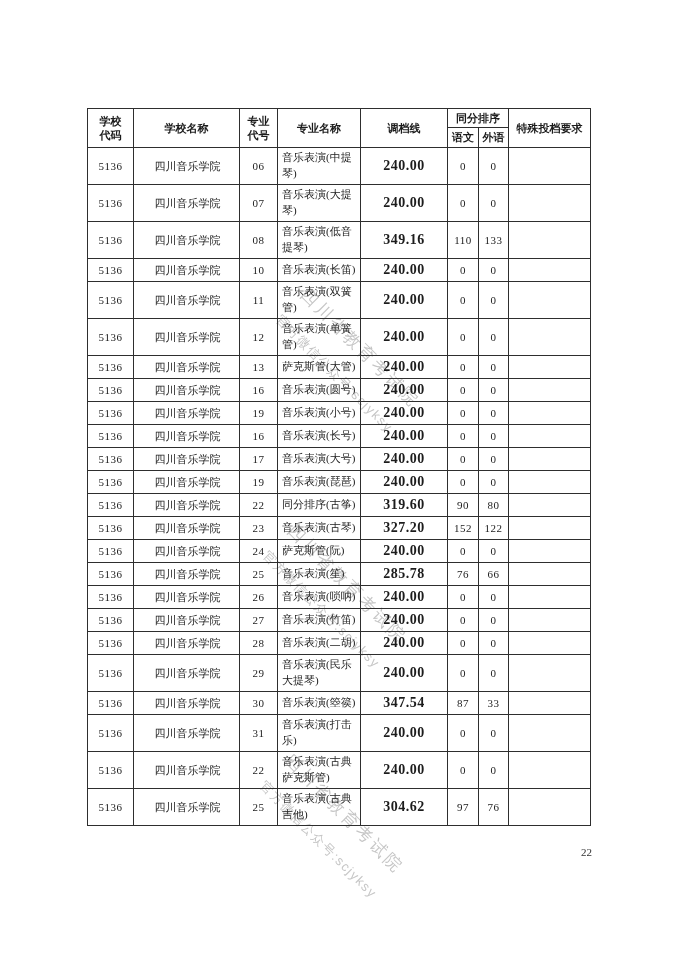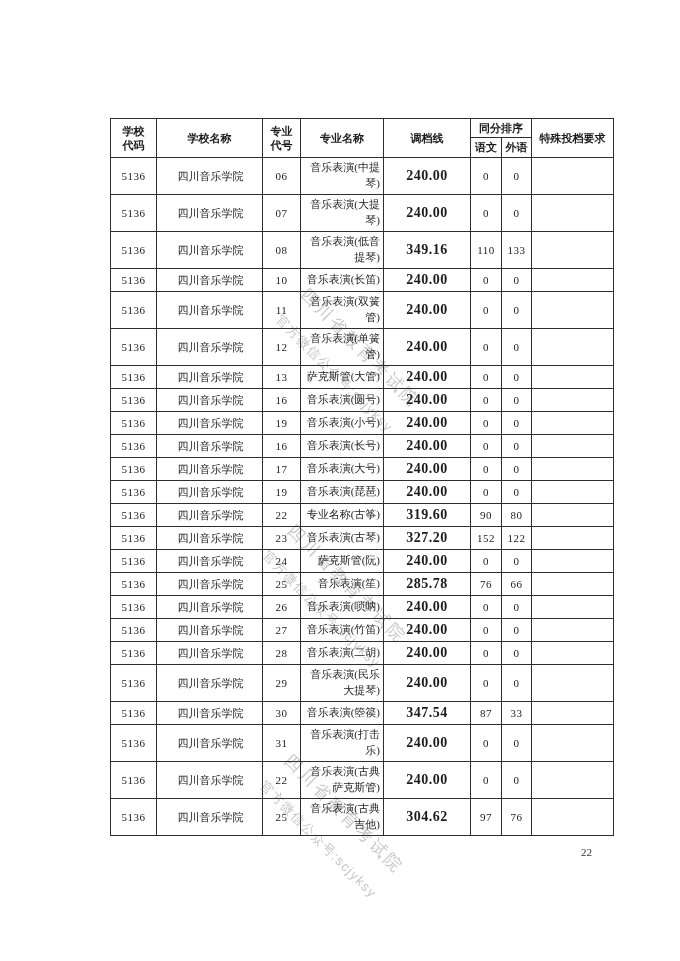--- a/index.html
+++ b/index.html
@@ -21,27 +21,26 @@
     z-index: 1;
     white-space: nowrap;
     opacity: 0.55;
   }
   .wm .wm-l1 { font-size: 17px; letter-spacing: 3px; font-family: "Liberation Sans", sans-serif; }
   .wm .wm-l2 { font-size: 13px; letter-spacing: 1.5px; margin-top: 16px; font-family: "Liberation Sans", sans-serif; }
 
   
   table.score-table {
     position: absolute;
-    left: 87px; top: 118px;
+    left: 87px; top: 108px;
     width: 503px;
     border-collapse: collapse;
     table-layout: fixed;
     z-index: 2;
     background: transparent;
-    margin-left: 23px;
   }
   .score-table th, .score-table td {
     border: 1px solid #2e2e2e;
     color: #1c1c1c;
     font-size: 11px;
     text-align: center;
     vertical-align: middle;
     padding: 2px 3px;
     background: transparent;
     overflow: visible;
@@ -53,21 +52,21 @@
     line-height: 1.3;
     padding: 1px 2px;
     font-size: 11px;
   }
   tr.hdr-1 { height: 19px; }
   tr.hdr-2 { height: 20px; }
   tr.h1 { height: 23px; }
   tr.h2 { height: 37px; }
 
   .score-table td.name  { text-align: center; padding-left: 5px; white-space: pre; }
-  .score-table td.major { text-align: right; padding-left: 4px; white-space: pre; line-height: 1.45; }
+  .score-table td.major { text-align: left; padding-left: 4px; white-space: pre; line-height: 1.45; }
   .score-table td.cutoff { font-weight: bold; font-size: 14px; letter-spacing: 0.5px; }
   .score-table td.code, .score-table td.num { letter-spacing: 0.5px; }
 
   .page-number {
     position: absolute;
     top: 846px; right: 88px;
     font-size: 11px;
     color: #333333;
     z-index: 2;
   }
@@ -243,21 +242,21 @@
           <td class="major">音乐表演(琵琶)</td>
           <td class="cutoff">240.00</td>
           <td class="num">0</td>
           <td class="num">0</td>
           <td class="special"></td>
         </tr>
         <tr class="h1">
           <td class="code">5136</td>
           <td class="name">四川音乐学院</td>
           <td class="code">22</td>
-          <td class="major">专业名称(古筝)</td>
+          <td class="major">同分排序(古筝)</td>
           <td class="cutoff">319.60</td>
           <td class="num">90</td>
           <td class="num">80</td>
           <td class="special"></td>
         </tr>
         <tr class="h1">
           <td class="code">5136</td>
           <td class="name">四川音乐学院</td>
           <td class="code">23</td>
           <td class="major">音乐表演(古琴)</td>

